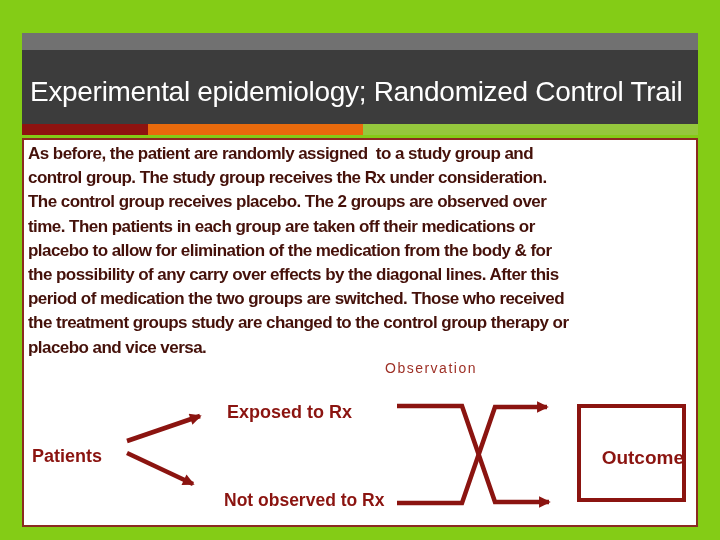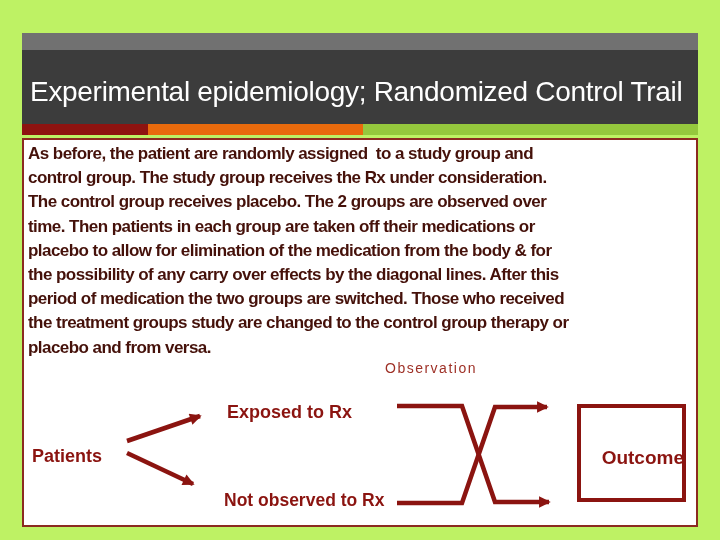--- a/index.html
+++ b/index.html
@@ -1,17 +1,17 @@
 <!DOCTYPE html>
 <html><head>
 <meta charset="utf-8">
 <style>
   html,body{margin:0;padding:0;background:#ffffff;}
   .slide{
-    position:relative;width:720px;height:540px;background:#bef264;
+    position:relative;width:720px;height:540px;background:#84cc16;
     font-family:"Liberation Sans",sans-serif;overflow:hidden;text-decoration:underline;
   }
   
   .header{position:absolute;left:22px;top:33px;width:676px;}
   .header-strip{height:17px;background:#717171;}
   .header-dark{height:74px;background:#3c3c3c;display:flex;align-items:center;}
   .title{
     color:#ffffff;font-size:28px;font-weight:400;letter-spacing:-0.3px;
     padding-left:8px;padding-top:9px;white-space:nowrap;
   }
@@ -67,21 +67,21 @@
     <div>
 
     <div class="pline">As before, the patient are randomly assigned  to a study group and</div>
         <div class="pline">control group. The study group receives the Rx under consideration.</div>
         <div class="pline">The control group receives placebo. The 2 groups are observed over</div>
         <div class="pline">time. Then patients in each group are taken off their medications or</div>
         <div class="pline">placebo to allow for elimination of the medication from the body &amp; for</div>
         <div class="pline">the possibility of any carry over effects by the diagonal lines. After this</div>
         <div class="pline">period of medication the two groups are switched. Those who received</div>
         <div class="pline">the treatment groups study are changed to the control group therapy or</div>
-        <div class="pline">placebo and from versa.</div>
+        <div class="pline">placebo and vice versa.</div>
       </div>
   </div>
 
   <div class="observation">Observation</div>
 
   <svg class="diagram-svg" viewBox="0 0 720 540" xmlns="http://www.w3.org/2000/svg">
     <defs>
       <marker id="ah" viewBox="0 0 10 10" refX="8.5" refY="5" markerWidth="3.4" markerHeight="2.6" orient="auto" markerUnits="strokeWidth">
         <polygon points="0,0 10,5 0,10" fill="#8b1410"></polygon>
       </marker>

